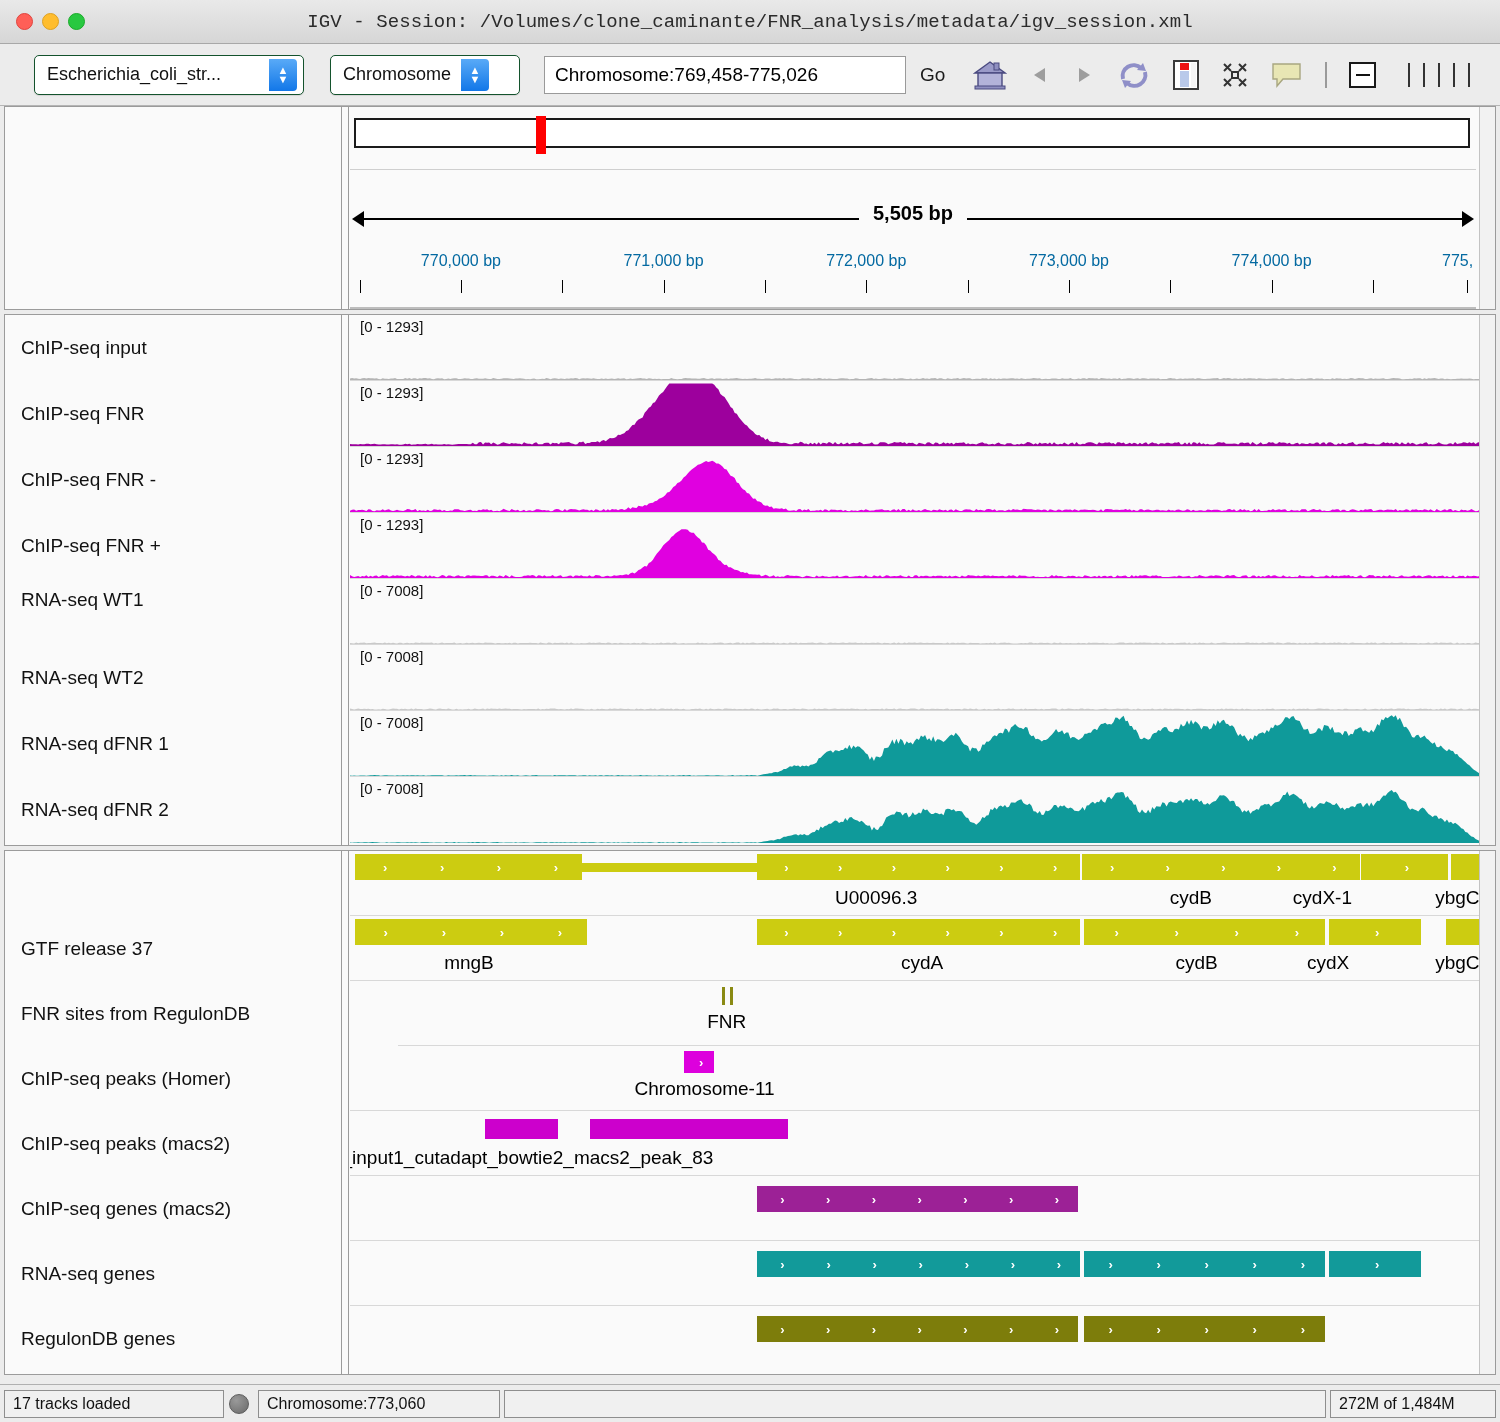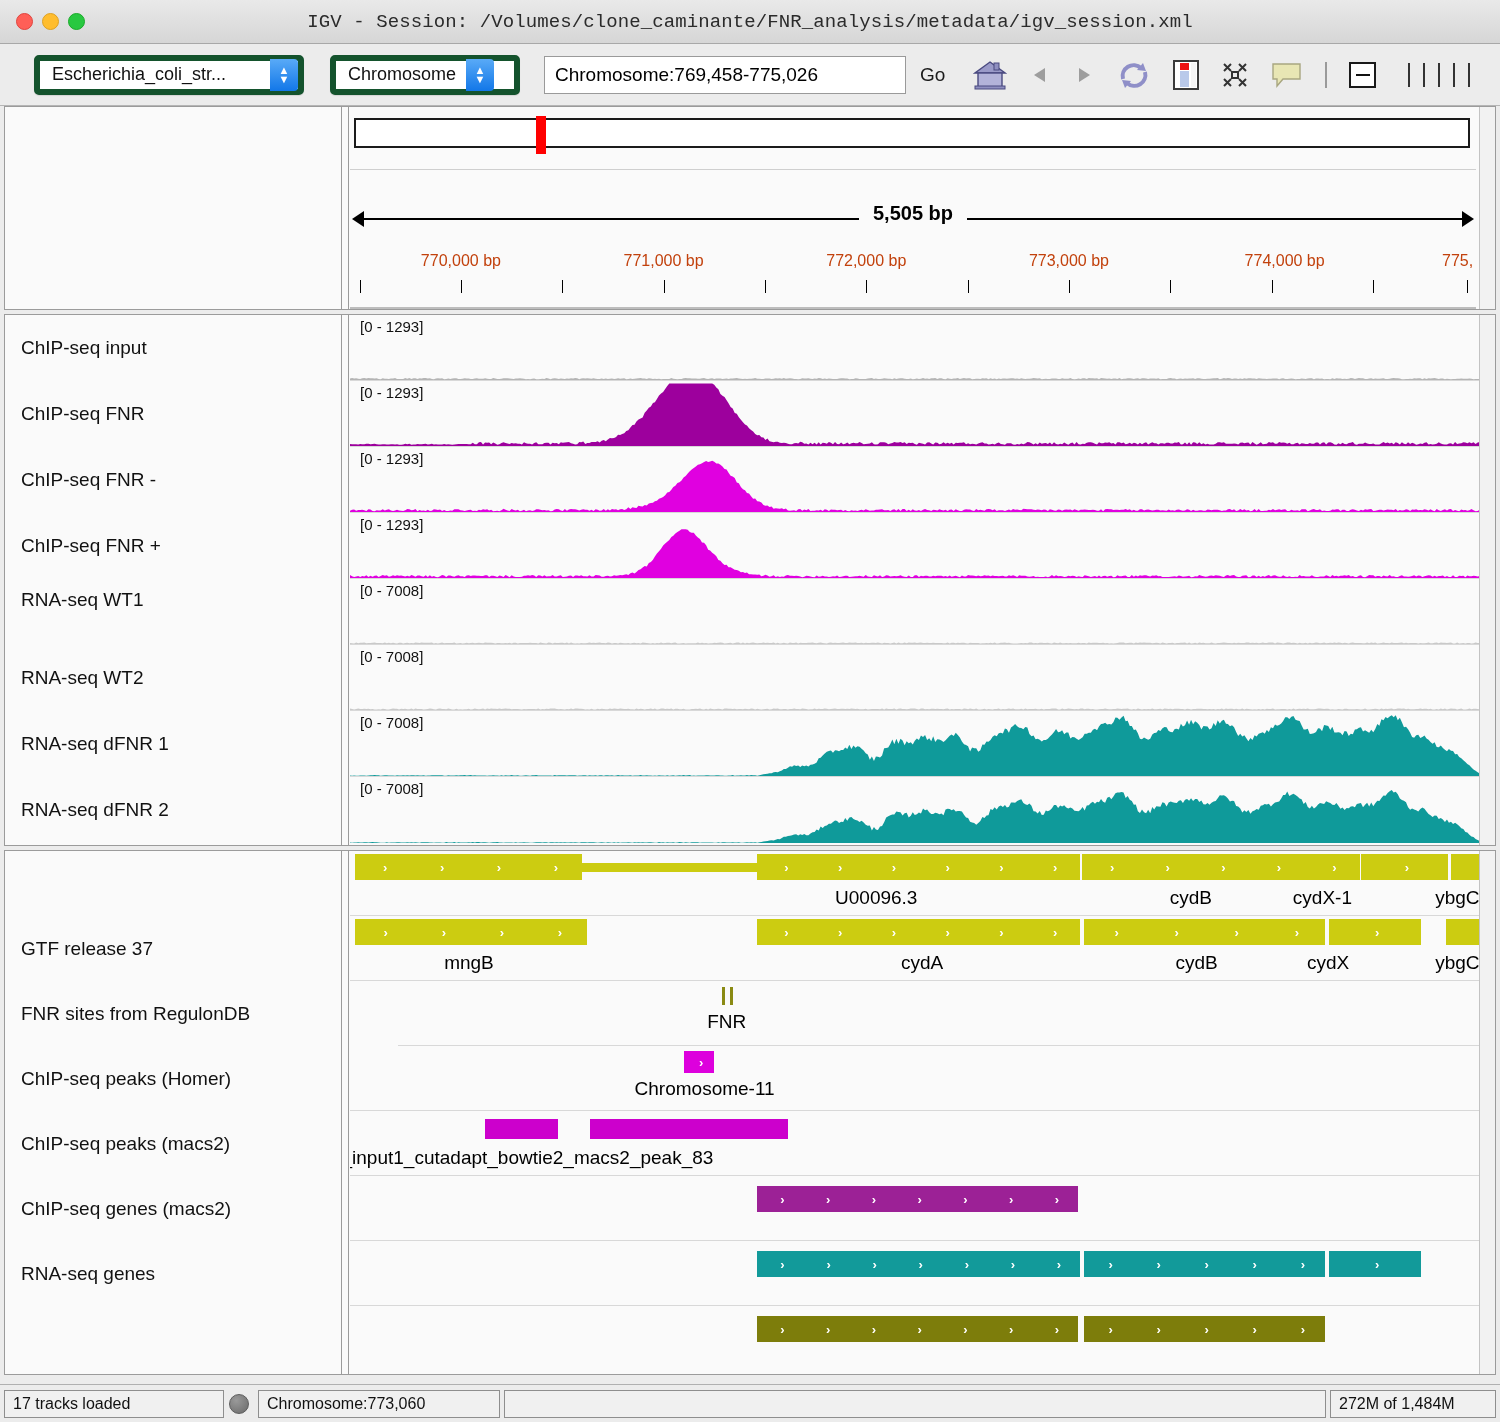--- a/index.html
+++ b/index.html
@@ -29,21 +29,21 @@
   }
 
   
   .toolbar{
     position:absolute; left:0; top:44px; width:1500px; height:62px;
     background:#ececec; border-bottom:1px solid #b5b5b5;
     display:flex; align-items:center;
   }
   .combo{
     position:relative; height:40px; background:#fff;
-    border:6px solid #14532d; border-radius:5px;
+    border:1px solid #14532d; border-radius:5px;
     display:flex; align-items:center;
     box-shadow:0 1px 1px rgba(0,0,0,.10);
   }
   .combo .lbl{ padding:0 8px 0 12px; font-size:18px; color:#111; white-space:nowrap;
                overflow:hidden; text-overflow:ellipsis; }
   .combo .chev{
     width:28px; height:32px; margin:0 0 0 2px;
     background:linear-gradient(to bottom,#59aaf7,#1277e8);
     border-radius:0 4px 4px 0;
     display:flex; flex-direction:column; align-items:center; justify-content:center;
@@ -96,21 +96,21 @@
                border-top:1px solid #cfcfcf; }
   .span-line{ position:absolute; left:12px; right:12px; top:48px; height:2px; background:#000; }
   .span-label{ position:absolute; left:0; right:0; top:32px; text-align:center;
                font-size:20px; font-weight:bold; color:#000; }
   .span-label span{ background:#fafafa; padding:0 14px; }
   .arw{ position:absolute; top:41px; width:0; height:0;
         border-top:8px solid transparent; border-bottom:8px solid transparent; }
   .arw.l{ left:2px;  border-right:12px solid #000; }
   .arw.r{ right:2px; border-left:12px solid #000; }
   .tick-labels{ position:absolute; left:0; right:0; top:82px; height:22px; }
-  .tick-labels div{ position:absolute; font-size:16px; color:#c2410c; transform:translateX(-50%);
+  .tick-labels div{ position:absolute; font-size:16px; color:#0369a1; transform:translateX(-50%);
                     white-space:nowrap;text-align:right; }
   .tick-marks{ position:absolute; left:0; right:0; top:110px; height:16px; }
   .tick-marks i{ position:absolute; width:1px; height:13px; background:#000; }
   .ruler-base{ position:absolute; left:0; right:0; bottom:0; height:2px; background:#bdbdbd; }
 
   
   .nrow{ position:absolute; left:0; width:100%; display:flex; align-items:center; }
   .nrow span{ padding-left:16px; font-size:19px; color:#111; }
 
   
@@ -262,21 +262,21 @@
           <div class="arw r"></div>
           <div class="span-line"></div>
           <div class="span-label">
             <span>5,505 bp</span>
           </div>
           <div class="tick-labels" id="tick-labels">
               <div style="left: 9.85%;">770,000 bp</div>
               <div style="left: 27.85%;">771,000 bp</div>
               <div style="left: 45.85%;">772,000 bp</div>
               <div style="left: 63.85%;">773,000 bp</div>
-              <div style="left: 81.85%; margin-left: 13px;">774,000 bp</div>
+              <div style="left: 81.85%;">774,000 bp</div>
               <div style="left: 99.2%; transform: translateX(-80%);">775,</div>
             </div>
           <div class="tick-marks" id="tick-marks">
               <i style="left: 0.9%;"></i>
               <i style="left: 9.85%;"></i>
               <i style="left: 18.85%;"></i>
               <i style="left: 27.85%;"></i>
               <i style="left: 36.85%;"></i>
               <i style="left: 45.85%;"></i>
               <i style="left: 54.85%;"></i>
@@ -402,20 +402,23 @@
           </div>
           <div class="nrow" style="top: 260px; height: 65px;">
             <span>ChIP-seq peaks (macs2)</span>
           </div>
           <div class="nrow" style="top: 325px; height: 65px;">
             <span>ChIP-seq genes (macs2)</span>
           </div>
           <div class="nrow" style="top: 390px; height: 65px;">
             <span>RNA-seq genes</span>
           </div>
+          <div class="nrow" style="top: 455px; height: 65px;">
+            <span>RegulonDB genes</span>
+          </div>
         </div>
       <div class="attr-col"></div>
       <div class="data-col" id="feat-rows">
           <div class="frow" id="frow-0" style="top: 0px; height: 65px;">
             <div class="gene" style="left: 0.4%; width: 19.9%; background: rgb(204, 204, 17); top: 3px; height: 26px;">
               <span class="chev" style="left: 12.5%;">›</span>
               <span class="chev" style="left: 37.5%;">›</span>
               <span class="chev" style="left: 62.5%;">›</span>
               <span class="chev" style="left: 87.5%;">›</span>
             </div>

